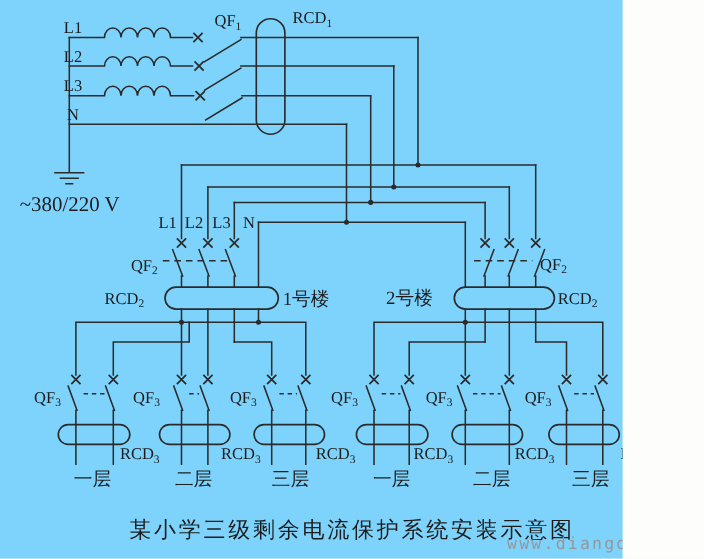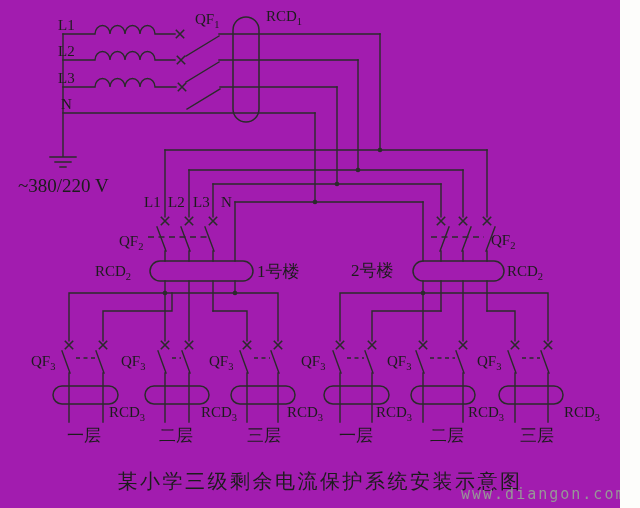--- a/index.html
+++ b/index.html
@@ -1,16 +1,16 @@
 <!DOCTYPE html>
 <html><head>
 <meta charset="utf-8">
 <style>
   html,body{margin:0;padding:0;background:#fdfdfb;}
-  #stage{width:620px;height:508px;position:relative;background:#a21caf;overflow:hidden;}
+  #stage{width:566px;height:508px;position:relative;background:#7dd3fc;overflow:hidden;}
   svg{display:block;}
   .w{stroke:#2b2b2b;stroke-width:1.4;fill:none;stroke-linecap:square;}
   .xm{stroke:#2b2b2b;stroke-width:1.6;fill:none;}
   .dash{stroke:#2b2b2b;stroke-width:1.3;fill:none;stroke-dasharray:6 4.5;}
   .dash2{stroke:#2b2b2b;stroke-width:1.3;fill:none;stroke-dasharray:4 3.5;}
   .dot{fill:#2b2b2b;stroke:none;}
   .stad{stroke:#2b2b2b;stroke-width:1.5;fill:none;}
   text{fill:#1c1c1c;font-family:"Liberation Serif",serif;}
   .lbl{font-size:15px;}
   .lbl2{font-size:15px;}

